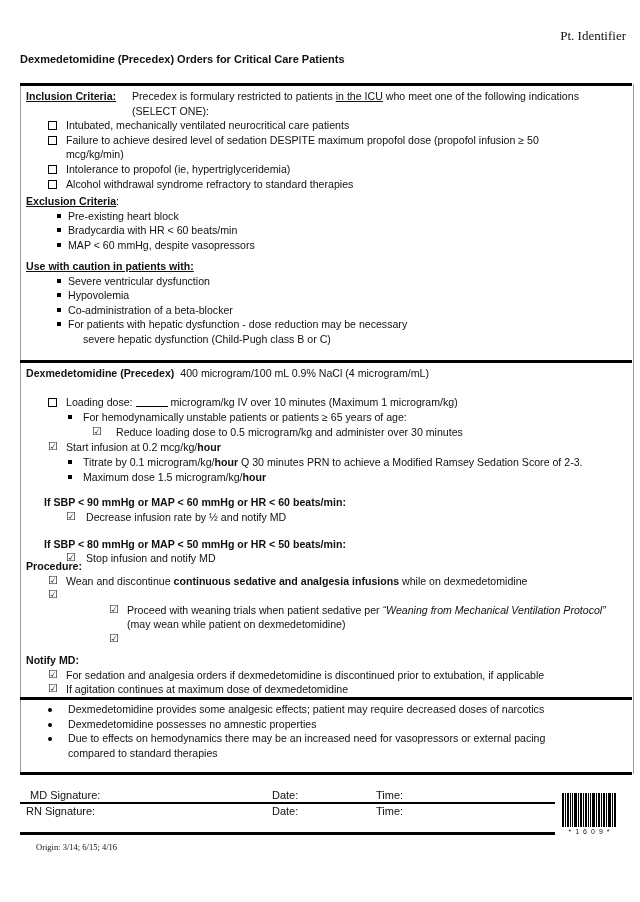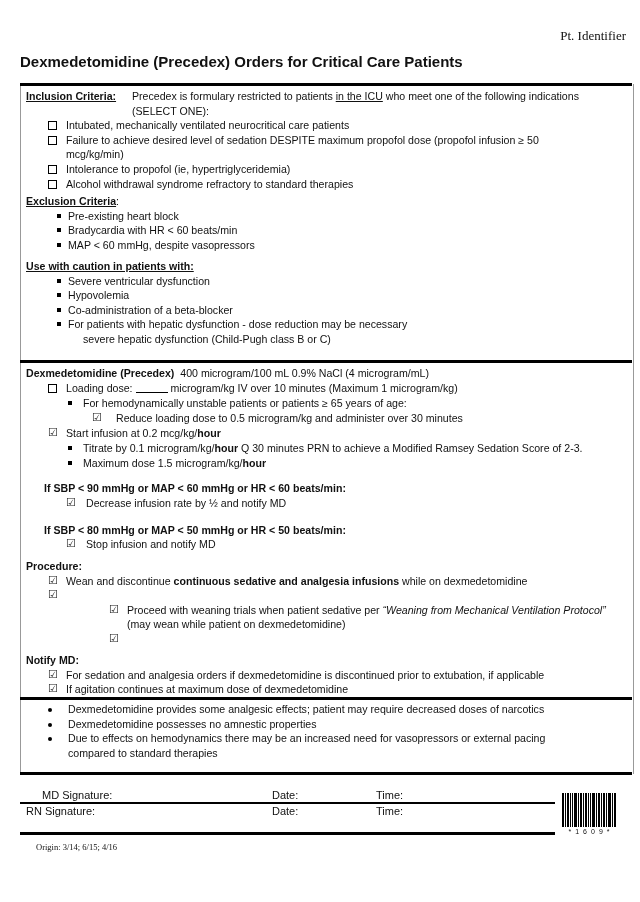--- a/index.html
+++ b/index.html
@@ -1,19 +1,19 @@
 <!DOCTYPE html>
 <html><head>
 <meta charset="utf-8">
 <style>
   html, body { margin:0; padding:0; background:#ffffff; }
   body { width:640px; height:902px; position:relative; overflow:hidden;
          font-family:"Liberation Sans", sans-serif; color:#111; font-size:10.6px; }
   .pt-id { position:absolute; right:14px; top:28px; font-family:"Liberation Serif", serif; font-size:13px; }
-  .title { position:absolute; left:20px; top:53px; font-size:15px; font-weight:bold; letter-spacing:0; }
+  .title { position:absolute; left:20px; top:53px; font-size:11px; font-weight:bold; letter-spacing:0; }
   .frame { position:absolute; left:20px; width:612px; border-left:1px solid #999; border-right:1px solid #999; }
   .rule { position:absolute; left:20px; width:612px; height:3px; background:#000; }
   .sec { position:absolute; left:26px; width:600px; line-height:14.6px; }
   .row { position:relative; white-space:nowrap; }
   .hdr { font-weight:bold; }
   .u { text-decoration:underline; }
   .box { display:inline-block; width:9px; height:9px; border:1.3px solid #000; box-sizing:border-box; vertical-align:-1px; }
   .chk { display:inline-block; width:10px; font-size:11px; line-height:10px; }
   .sq { display:inline-block; width:4px; height:4px; background:#000; vertical-align:2px; }
   .dot { display:inline-block; width:4px; height:4px; border-radius:50%; background:#000; vertical-align:2px; }
@@ -111,21 +111,21 @@
       <span class="mk sq" style="top:5px;"></span>
       <span class="tx">For patients with hepatic dysfunction -  dose reduction may be necessary</span>
     </div>
   <div class="row b2" style="height:14.6px;">
       <span class="tx">severe hepatic dysfunction (Child-Pugh class B or C)</span>
     </div>
 </div>
 
 <div class="sec" style="top:366px;">
   <div class="row" style="height:15px;"><span class="hdr">Dexmedetomidine (Precedex)</span>&nbsp; <span>400 microgram/100 mL 0.9% NaCl (4 microgram/mL)</span></div>
-  <div class="row i1" style="height:15px;">
+  <div class="row i1" style="height:15px;margin-top:14px;">
     <span class="mk box" style="top:3px;"></span>
     <span class="tx"><span>Loading dose: </span><span class="blank"></span><span> microgram/kg  IV over 10 minutes (Maximum 1 microgram/kg)</span></span>
   </div>
   <div class="row b2" style="height:15px;">
       <span class="mk sq" style="top:5px;"></span>
       <span class="tx">For hemodynamically unstable patients or patients ≥ 65 years of age:</span>
     </div>
   <div class="row c2" style="height:15px;">
     <span class="mk chk" style="left:66px;top:1px;">☑</span>
     <span class="tx" style="left:90px;">Reduce loading dose to 0.5 microgram/kg and administer over 30 minutes</span>
@@ -201,21 +201,21 @@
   <div class="row b1" style="height:14.6px;">
       <span class="mk dot" style="top:6px;left:22px;"></span>
       <span class="tx">Due to effects on hemodynamics there may be an increased need for vasopressors or external pacing</span>
     </div>
   <div class="row b1" style="height:14.6px;">
       <span class="tx">compared to standard therapies</span>
     </div>
 </div>
 
 <div class="sig" style="top:789px;width:530px;height:14px;">
-  <span style="left:16px;">MD Signature:</span>
+  <span style="left:4px;">MD Signature:</span>
   <span style="left:246px;">Date:</span>
   <span style="left:350px;">Time:</span>
 </div>
 <div class="sigline" style="top:802px;height:2px;"></div>
 <div class="sig" style="top:805px;width:530px;height:14px;">
   <span style="left:0;">RN Signature:</span>
   <span style="left:246px;">Date:</span>
   <span style="left:350px;">Time:</span>
 </div>
 <div class="sigline" style="top:832px;height:3px;"></div>

